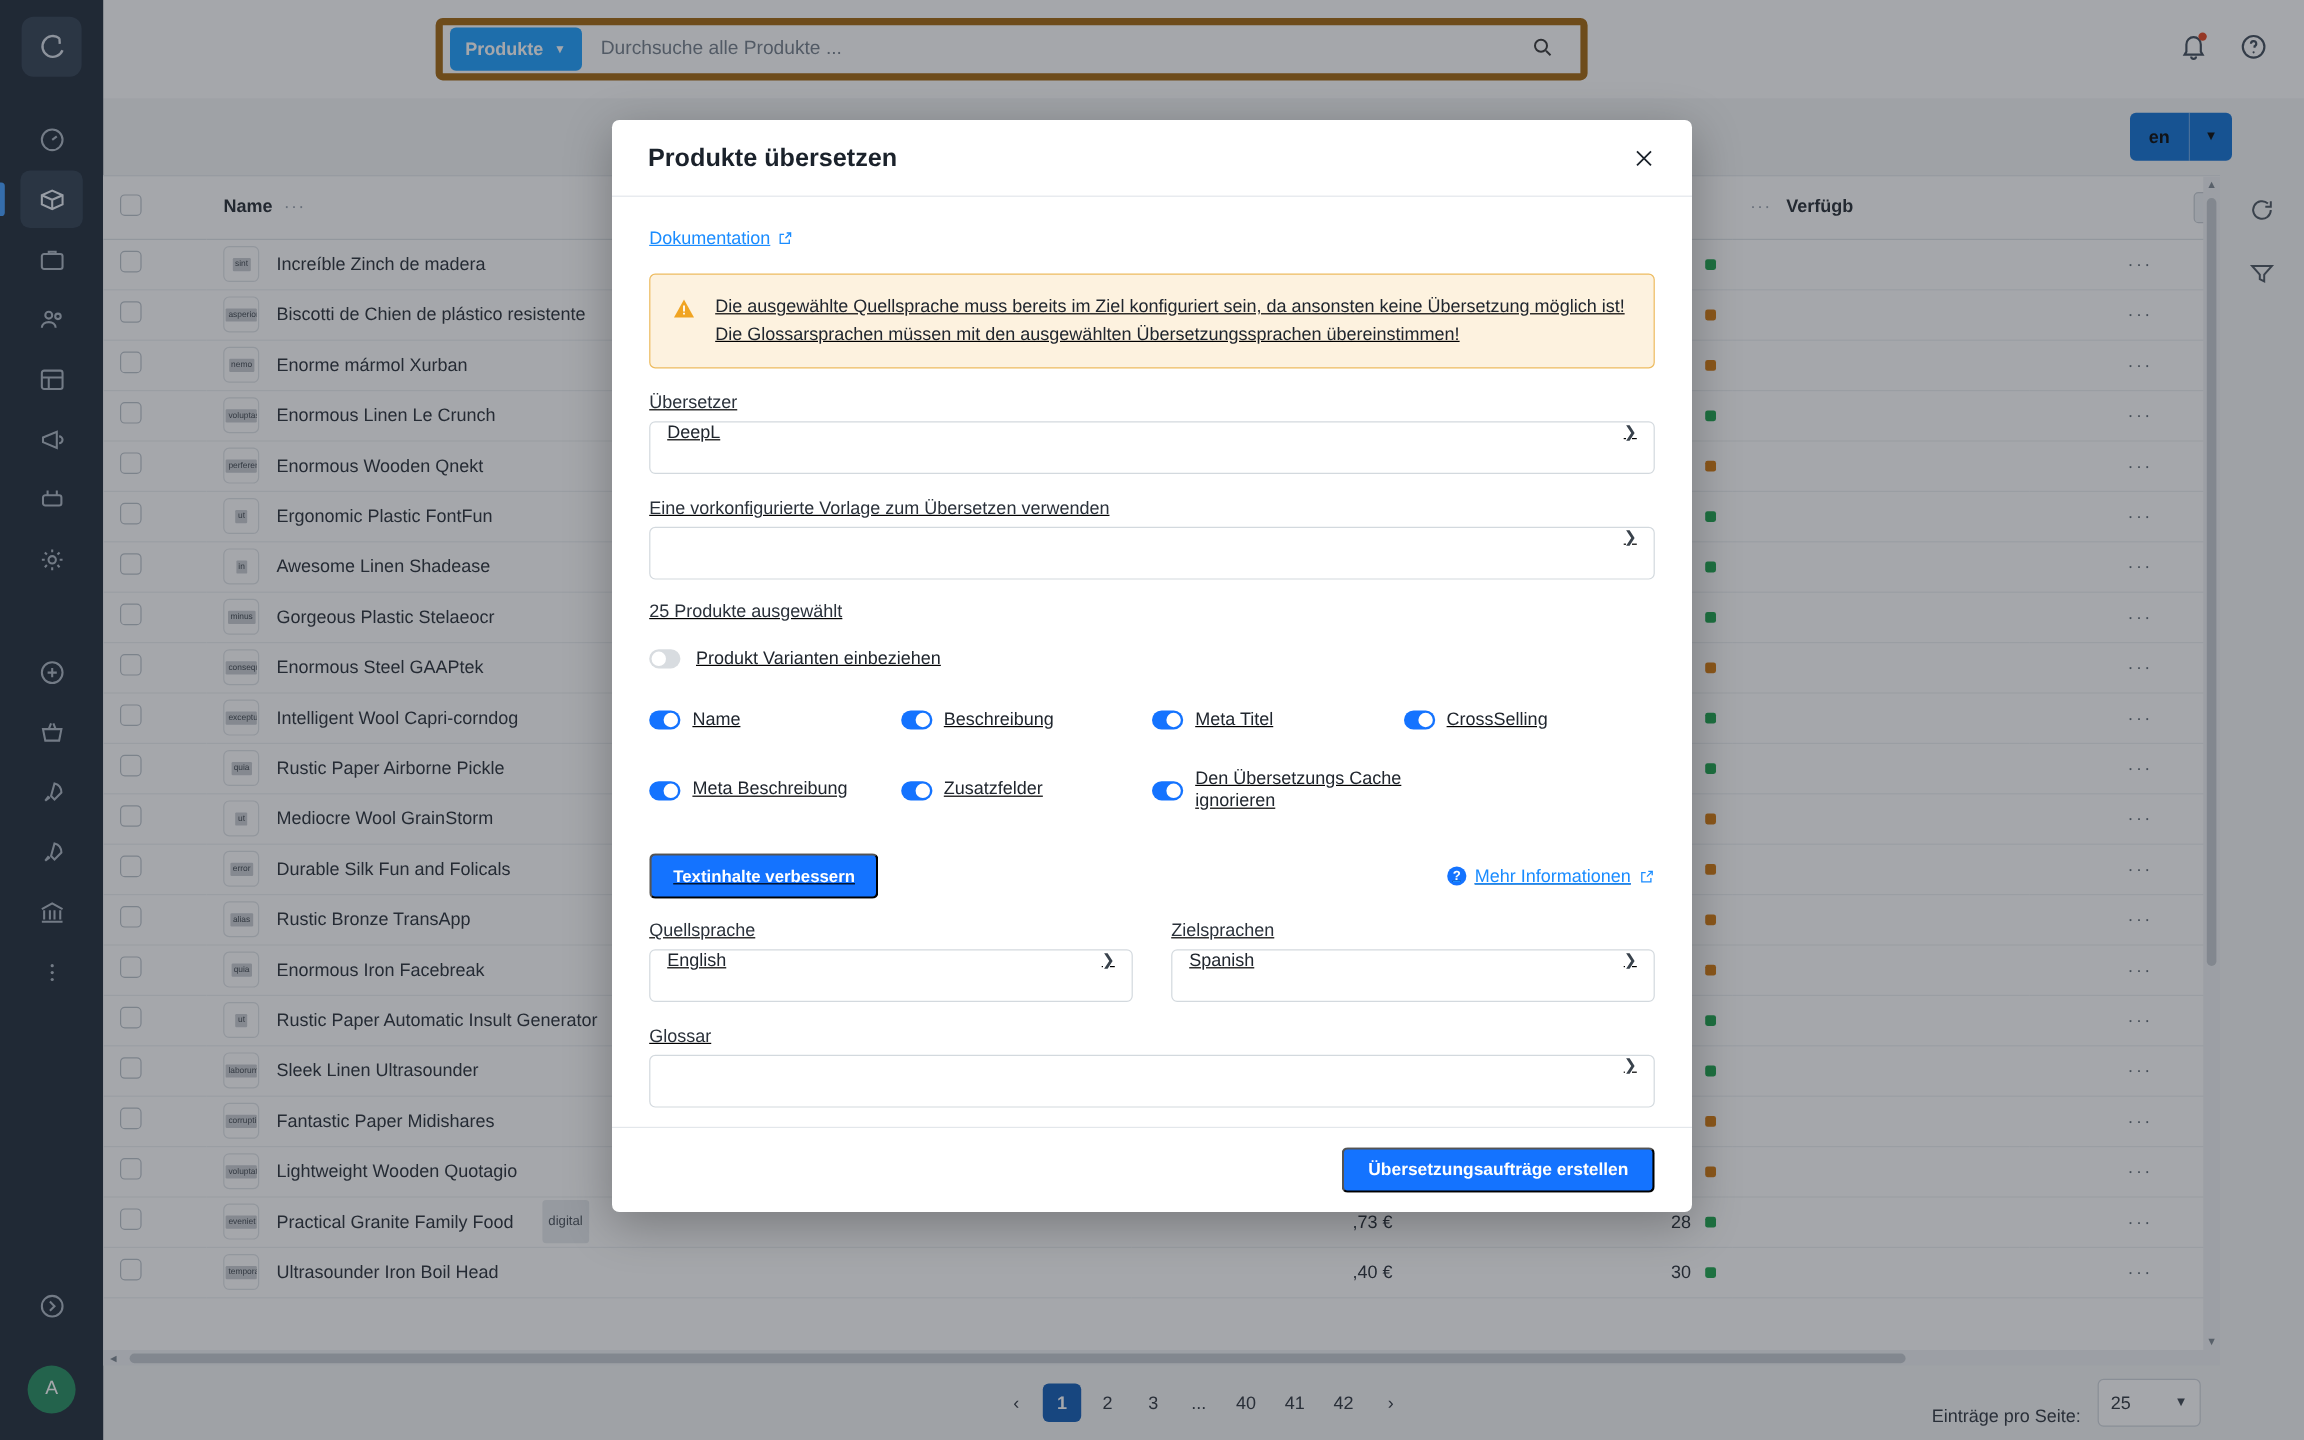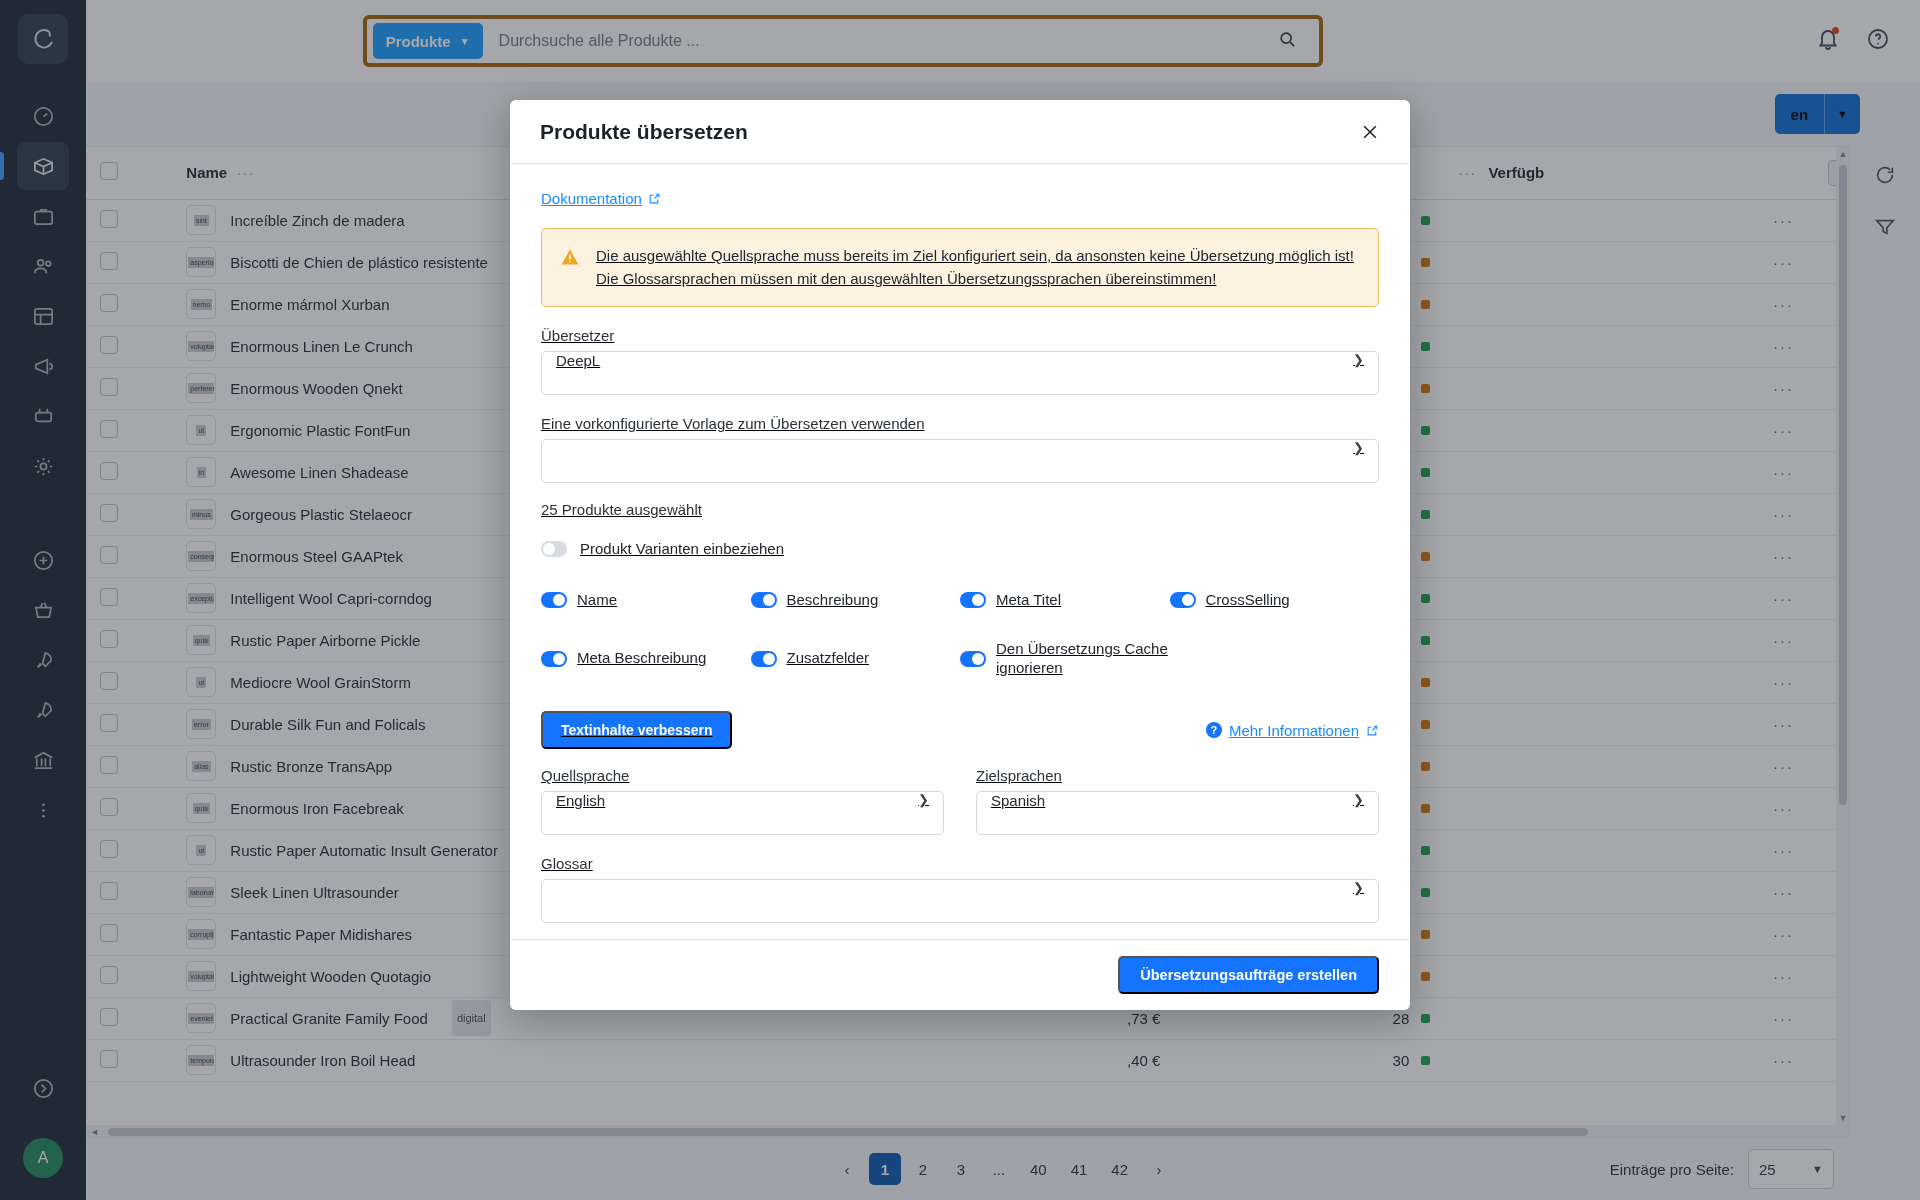--- a/index.html
+++ b/index.html
@@ -42,21 +42,21 @@
   }
 
   
   .main { flex: 1; display: flex; flex-direction: column; min-width: 0; background: #f5f6f7;}
 
   .topbar {
     height: 82px; background: #ffffff; display: flex; align-items: center;
     padding: 0 30px; flex: 0 0 82px;
   }
   .search-wrap {
-    width: 960px; margin: 0 auto; height: 52px; border: 4px solid #a16207; border-radius: 6px;
+    width: 960px; margin: 0 auto; height: 52px; border: 6px solid #a16207; border-radius: 6px;
     background: #fff; display: flex; align-items: center; padding: 0 6px 0 6px;
   }
   .scope-btn {
     background: #189eff; color: #fff; border-radius: 5px; height: 36px; padding: 0 13px;
     display: flex; align-items: center; gap: 9px; font-size: 15px; font-weight: 600;
   }
   .scope-btn .chev { font-size: 10px; }
   .search-input { flex: 1; padding-left: 16px; font-size: 16px; color: #707b87; }
   .search-ico { padding-right: 16px; color: #333; }
   .search-ico svg { width: 20px; height: 20px; }
@@ -160,21 +160,21 @@
     height: 62px; display: flex; align-items: center; justify-content: center; gap: 6px;
     position: relative; flex: 0 0 62px;
   }
   .pg {
     min-width: 32px; height: 32px; border-radius: 5px; display: flex; align-items: center;
     justify-content: center; font-size: 15px; color: #2a313a; padding: 0 9px;
   }
   .pg.cur { background: #0b58b4; color: #fff; font-weight: 600; }
   .pg.nav { color: #2a313a; font-size: 15px; }
   .perpage {
-    position: absolute; right: 86px; display: flex; align-items: center; gap: 14px; font-size: 15px;
+    position: absolute; right: 86px; display: flex; align-items: flex-end; gap: 14px; font-size: 15px;
     color: #2a313a;
   }
   .perpage-sel {
     width: 86px; height: 40px; border: 1px solid #cfd5db; border-radius: 5px; background: #fff;
     display: flex; align-items: center; justify-content: space-between; padding: 0 10px; font-size: 15px;
   }
   .perpage-sel .cv { font-size: 11px; color: #39424c; }
 
   
   .overlay { position: absolute; inset: 0; background: rgba(40,46,54,.42); }

